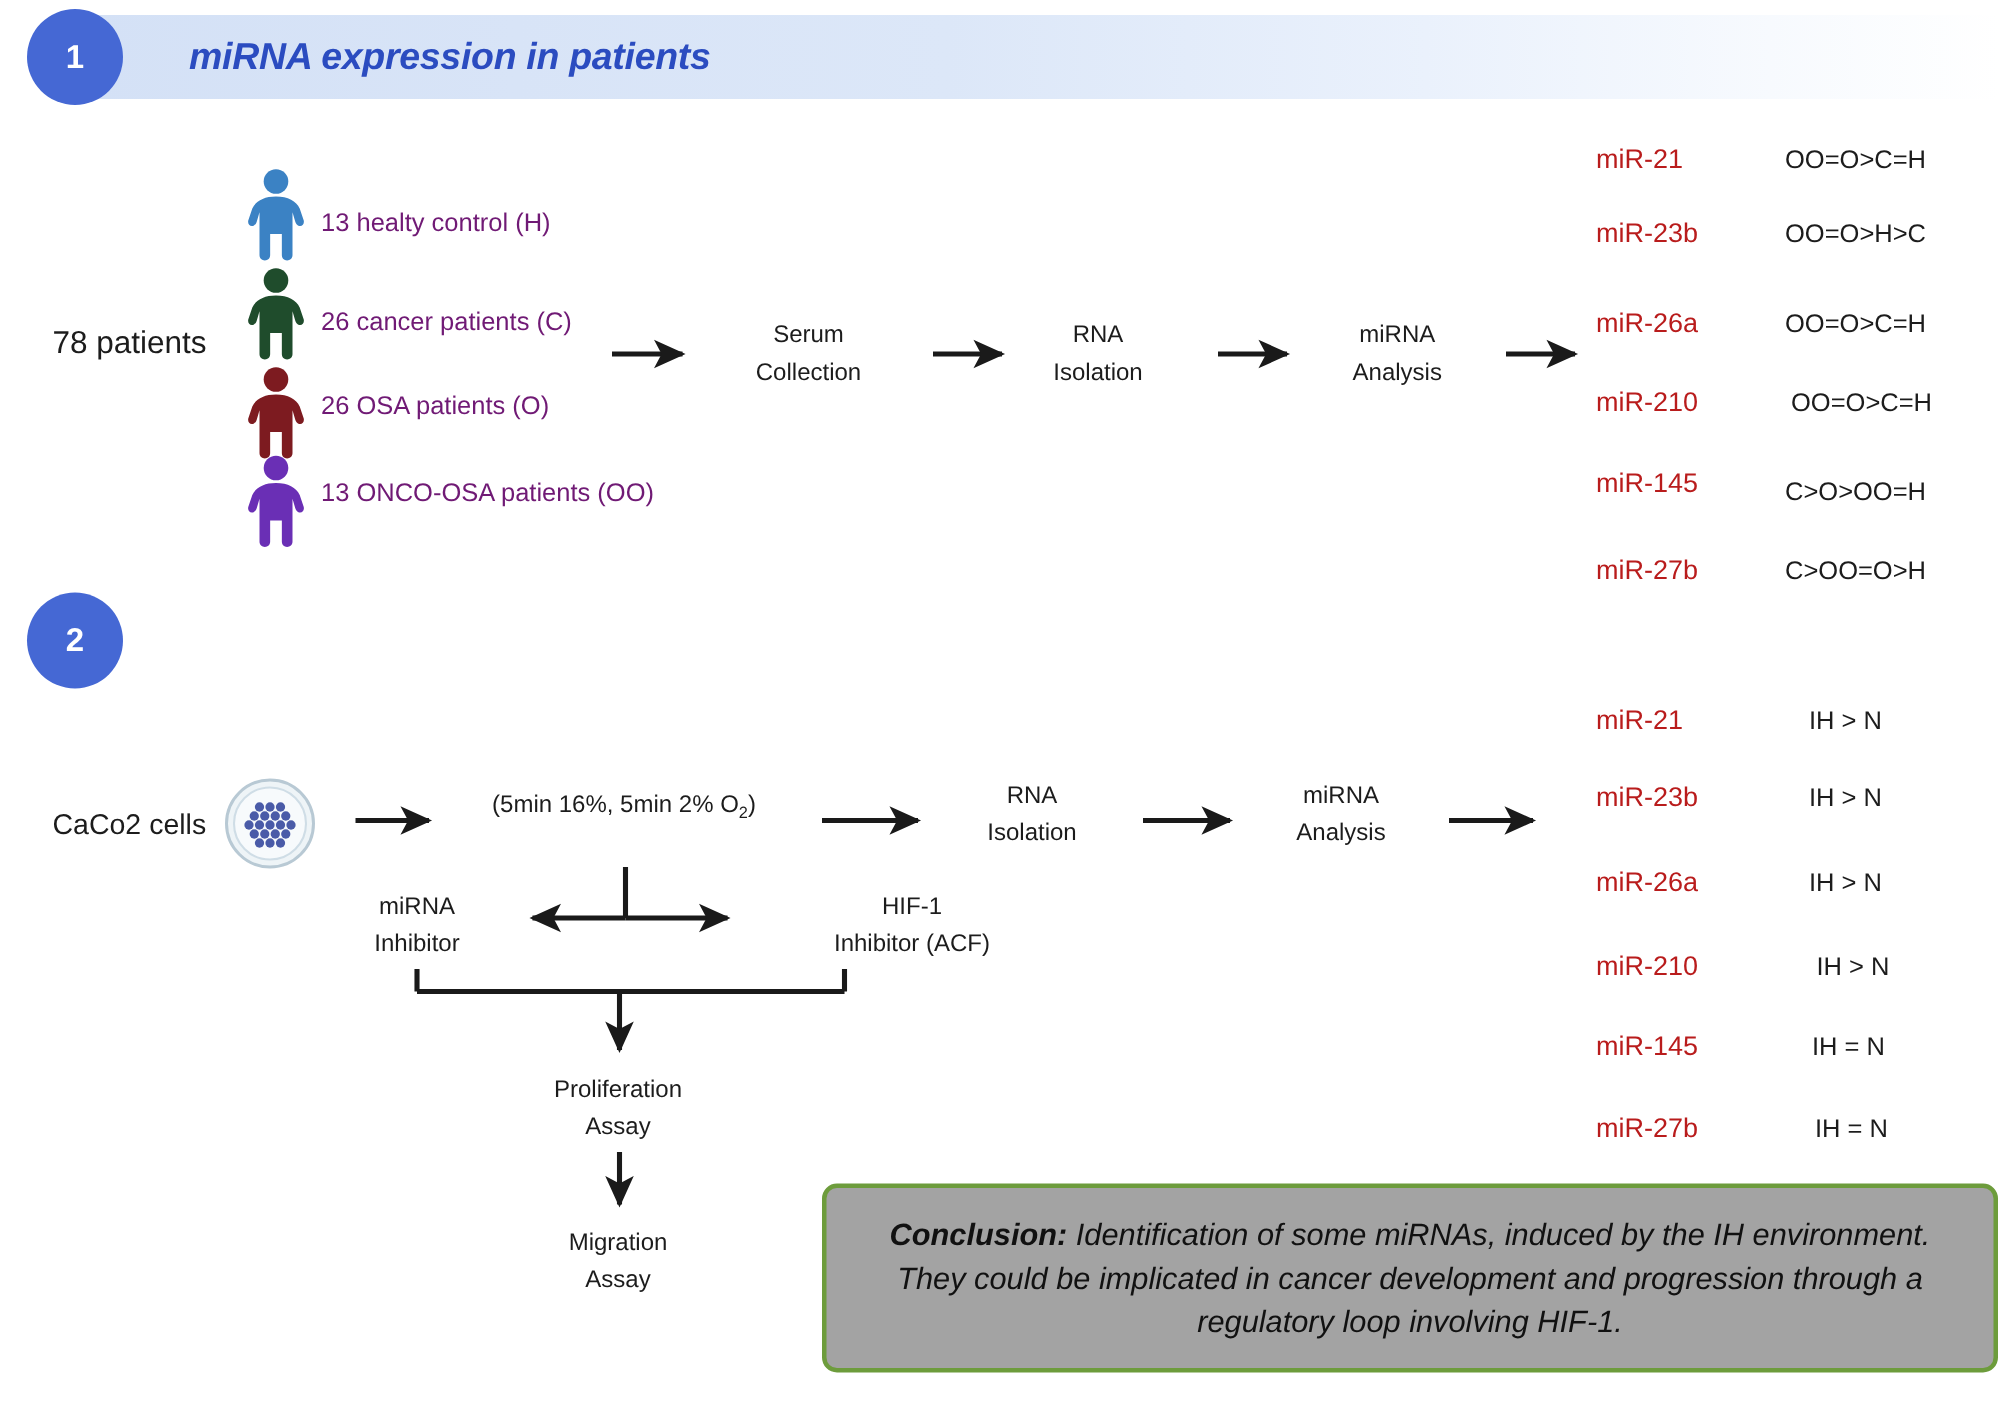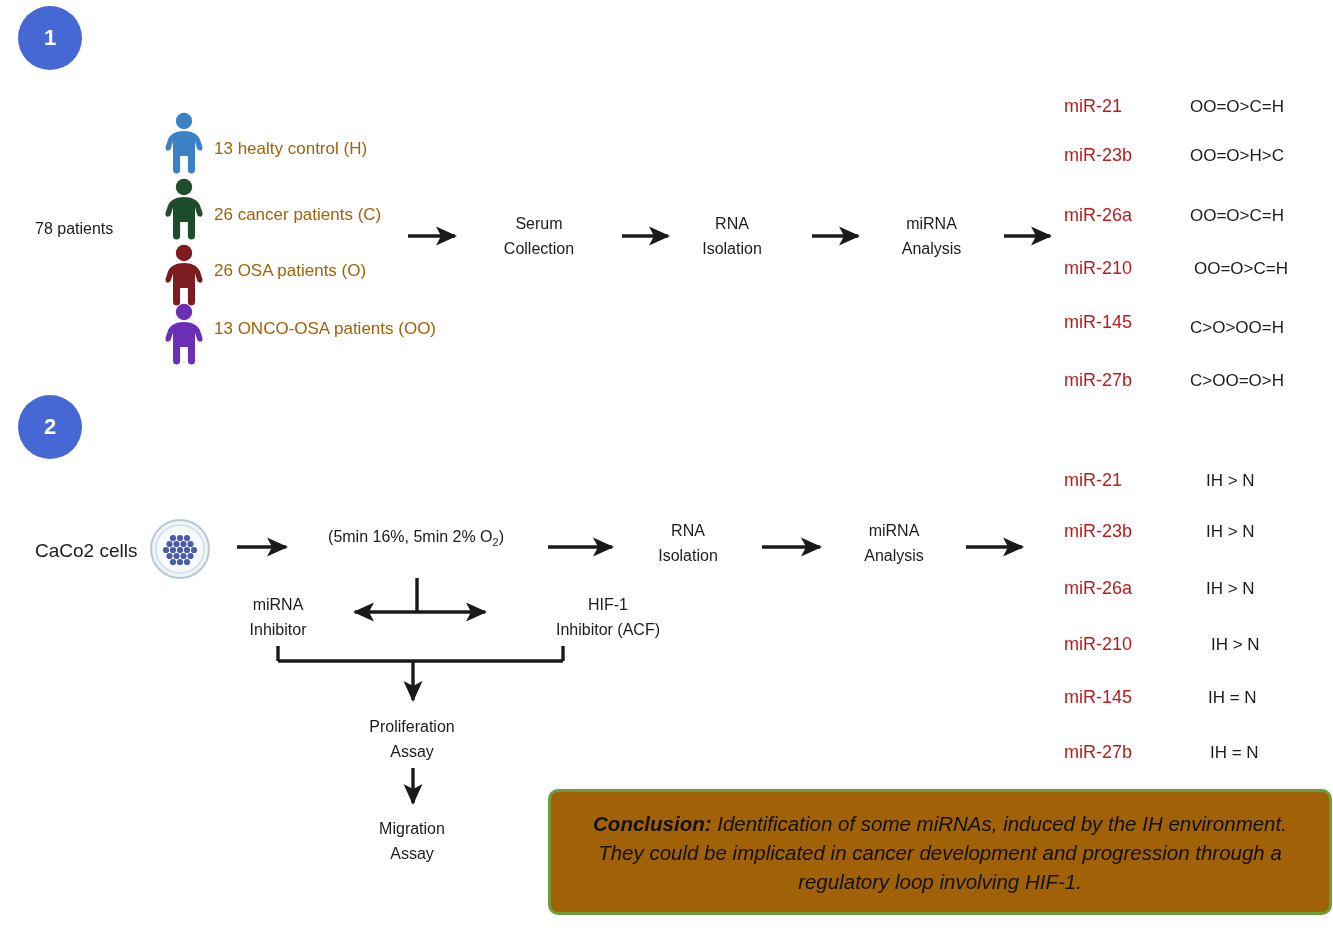--- a/index.html
+++ b/index.html
@@ -63,29 +63,29 @@
     color:#1c1c1c;
     white-space:nowrap;
     font-weight:500;
   }
 
   
   .ovl{position:absolute;left:0;top:0;width:1333px;height:938px;pointer-events:none;}
 
   
   .person{position:absolute;width:40px;height:62px;}
-  .plabel{position:absolute;font-size:17px;color:#a16207;white-space:nowrap;}
+  .plabel{position:absolute;font-size:17px;color:#701a75;white-space:nowrap;}
 
   
   .dish{position:absolute;width:62px;height:62px;}
 
   
   .conclusion{
     position:absolute;
-    background:#a16207;
+    background:#a3a3a3;
     border:3px solid #6d9c3c;
     border-radius:10px;
     box-sizing:border-box;
     display:flex;align-items:center;justify-content:center;
     padding:10px 20px;
   }
   .conclusion-text{
     font-style:italic;
     font-size:20.5px;
     line-height:29px;
@@ -93,23 +93,26 @@
     color:#111111;
   }
   .conclusion-text b{font-weight:bold;font-style:italic;}
   sub{font-size:0.68em;}
 </style>
 </head>
 <body>
 
 <div class="canvas">
 
+  <div class="banner" style="top:10px;">
+    <span class="banner-title">miRNA expression in patients</span>
+  </div>
   <div class="badge" style="top:6px;">1</div>
 
-  <div class="node left" style="left:35px;top:216px;font-size:16px;">78 patients</div>
+  <div class="node left" style="left:35px;top:216px;font-size:21px;">78 patients</div>
 
   <svg class="person" style="left:164px;top:112px;" viewBox="0 0 40 62">
     <circle cx="20" cy="9" r="8.2" fill="#3b82c4"></circle>
     <path d="M20 19 C12 19 6.5 22 4.2 27 L1.5 35 C1 37.4 2.6 39.2 4.7 38.6 C6 38.2 6.8 37 7.2 35.6 L9 29.5 L9 40 L9 58 C9 60.3 10.6 61.6 12.6 61.6 C14.6 61.6 16.1 60.3 16.1 58 L16.1 44 L23.9 44 L23.9 58 C23.9 60.3 25.4 61.6 27.4 61.6 C29.4 61.6 31 60.3 31 58 L31 40 L31 29.5 L32.8 35.6 C33.2 37 34 38.2 35.3 38.6 C37.4 39.2 39 37.4 38.5 35 L35.8 27 C33.5 22 28 19 20 19 Z" fill="#3b82c4"></path>
   </svg>
   <div class="plabel" style="left:214px;top:139px;">13 healty control (H)</div>
 
   <svg class="person" style="left:164px;top:178px;" viewBox="0 0 40 62">
     <circle cx="20" cy="9" r="8.2" fill="#1f4c2c"></circle>
     <path d="M20 19 C12 19 6.5 22 4.2 27 L1.5 35 C1 37.4 2.6 39.2 4.7 38.6 C6 38.2 6.8 37 7.2 35.6 L9 29.5 L9 40 L9 58 C9 60.3 10.6 61.6 12.6 61.6 C14.6 61.6 16.1 60.3 16.1 58 L16.1 44 L23.9 44 L23.9 58 C23.9 60.3 25.4 61.6 27.4 61.6 C29.4 61.6 31 60.3 31 58 L31 40 L31 29.5 L32.8 35.6 C33.2 37 34 38.2 35.3 38.6 C37.4 39.2 39 37.4 38.5 35 L35.8 27 C33.5 22 28 19 20 19 Z" fill="#1f4c2c"></path>

